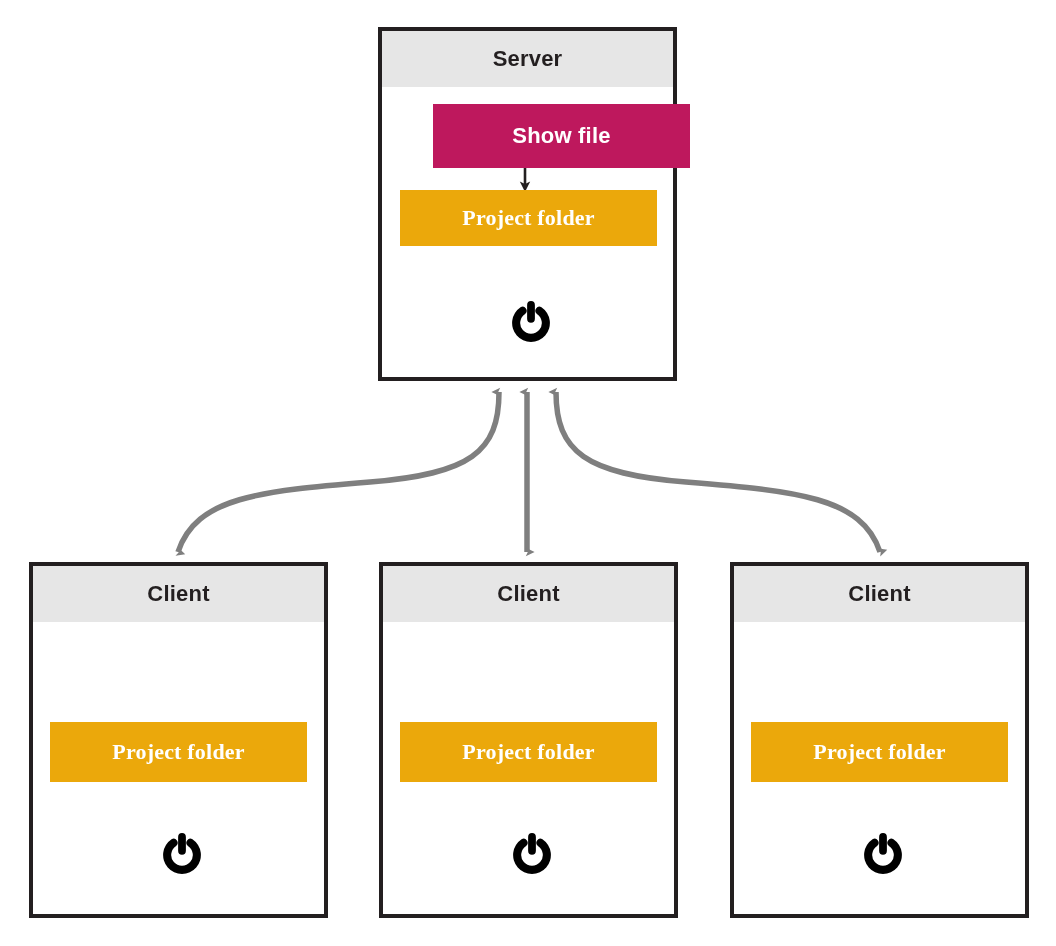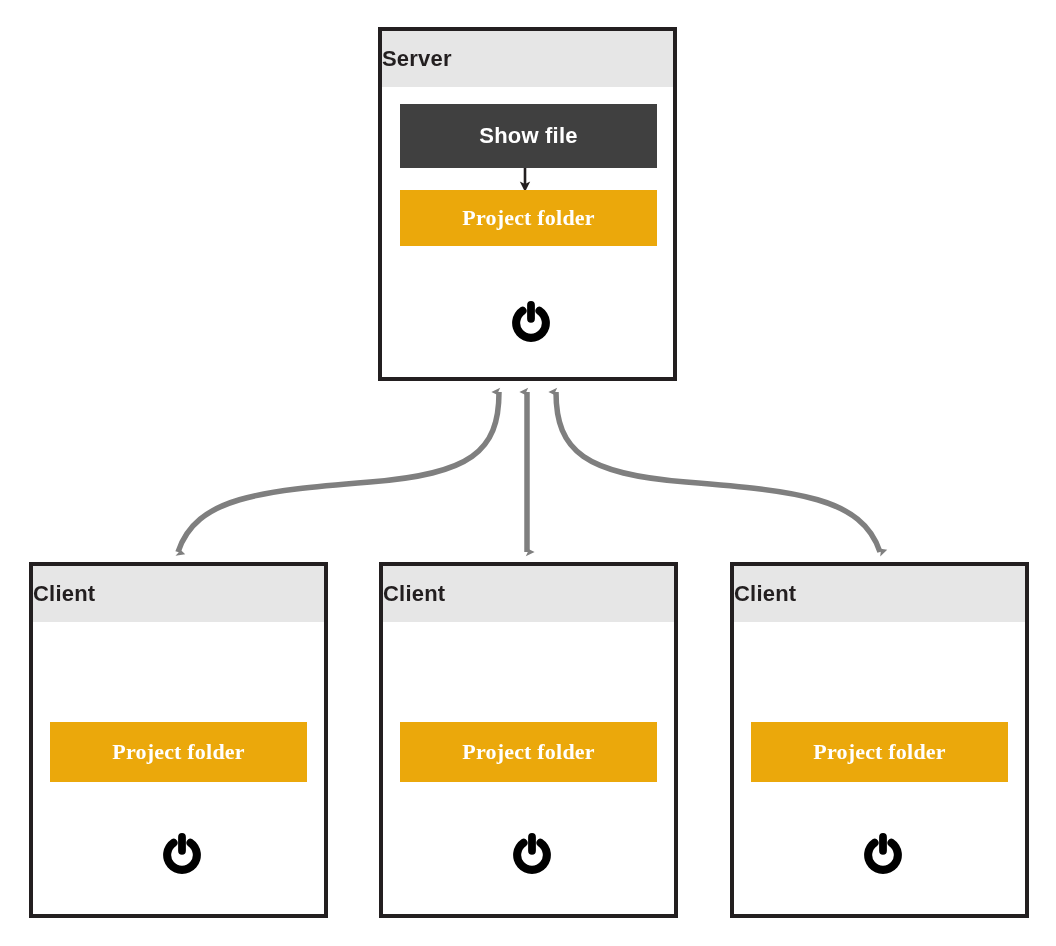--- a/index.html
+++ b/index.html
@@ -27,20 +27,21 @@
   }
   .node-header {
     position: absolute;
     left: 0;
     top: 0;
     right: 0;
     height: 56px;
     background: #e6e6e6;
     display: flex;
     align-items: center;
+    justify-content: center;
   }
   .node-header-label {
     font-size: 22px;
     font-weight: bold;
     color: #231f20;
     letter-spacing: 0.2px;
   }
 
   
   .chip {
@@ -49,21 +50,21 @@
     display: flex;
     align-items: center;
     justify-content: center;
   }
   .chip-label {
     font-size: 22px;
     font-weight: bold;
     color: #ffffff;
     letter-spacing: 0.2px;
   }
-  .chip-teal { background: #404040; }
+  .chip-teal { background: #be185d; margin-left: 33px; }
   .chip-orange { background: #eba80b; font-family: Liberation Serif, serif; }
 
   
   .power-icon {
     position: absolute;
     width: 54px;
     height: 54px;
   }
   .power-icon svg { display: block; width: 100%; height: 100%; }
 

